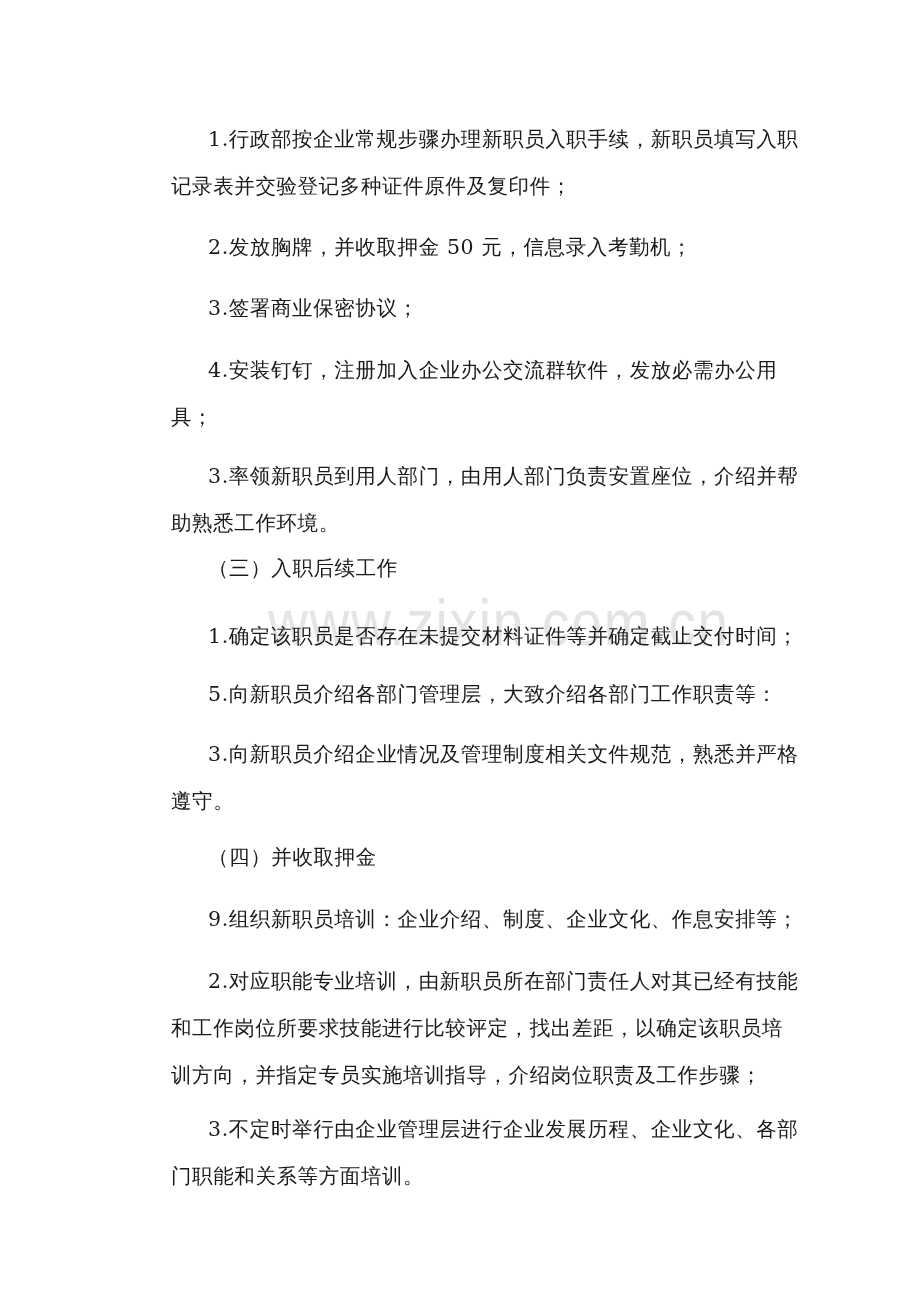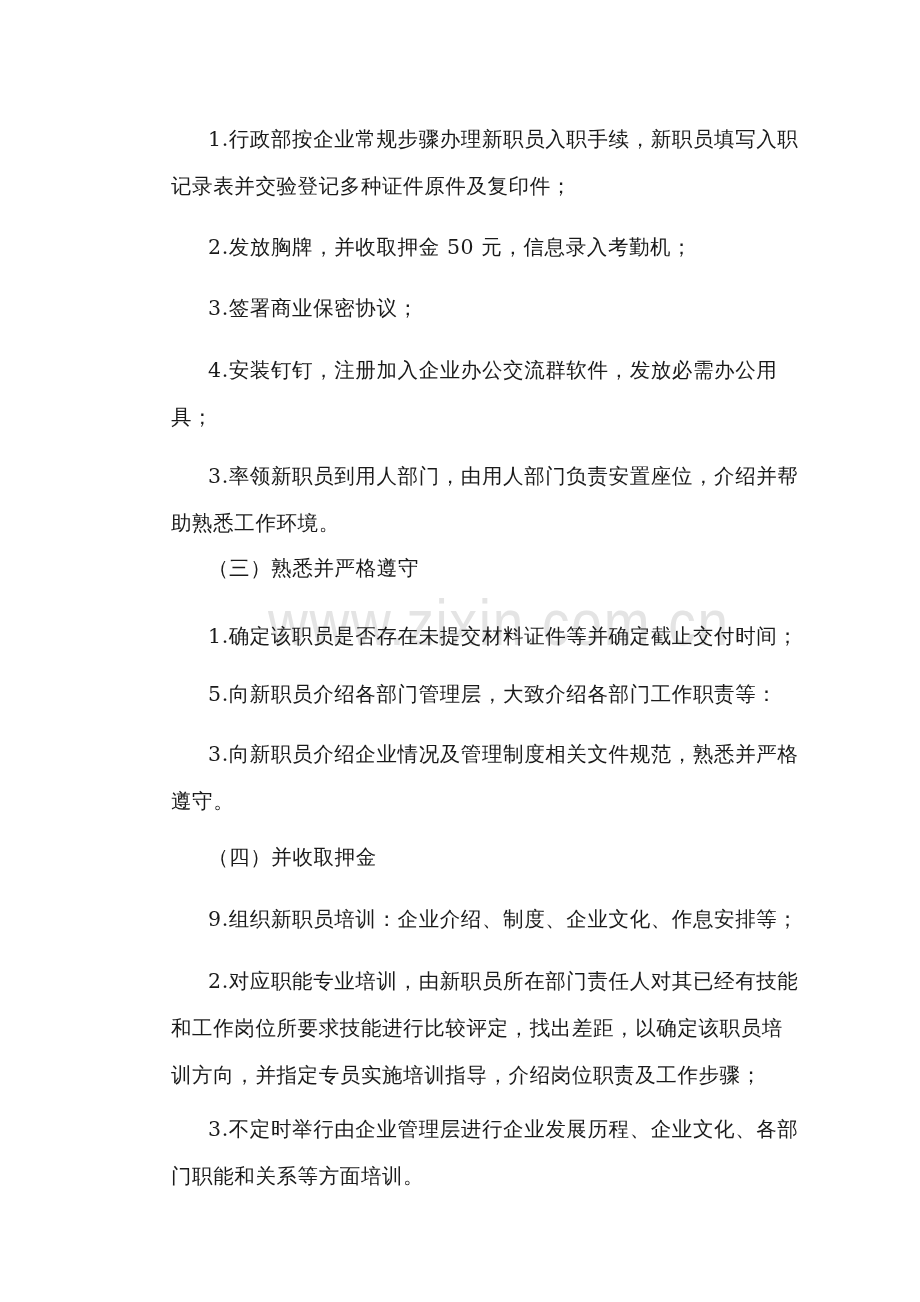--- a/index.html
+++ b/index.html
@@ -23,21 +23,21 @@
 <body>
 
 <div class="watermark">www.zixin.com.cn</div>
 
 <div class="page">
   <p class="para" style="top:100px"><span class="indent"></span><span>1.行政部按企业常规步骤办理新职员入职手续，新职员填写入职记录表并交验登记多种证件原件及复印件；</span></p>
   <p class="para" style="top:208px"><span class="indent"></span><span>2.发放胸牌，并收取押金 50 元，信息录入考勤机；</span></p>
   <p class="para" style="top:269px"><span class="indent"></span><span>3.签署商业保密协议；</span></p>
   <p class="para" style="top:331px"><span class="indent"></span><span>4.安装钉钉，注册加入企业办公交流群软件，发放必需办公用具；</span></p>
   <p class="para" style="top:437px"><span class="indent"></span><span>3.率领新职员到用人部门，由用人部门负责安置座位，介绍并帮助熟悉工作环境。</span></p>
-  <p class="para" style="top:529px"><span class="indent"></span><span>（三）熟悉并严格遵守</span></p>
+  <p class="para" style="top:529px"><span class="indent"></span><span>（三）入职后续工作</span></p>
   <p class="para" style="top:597px"><span class="indent"></span><span>1.确定该职员是否存在未提交材料证件等并确定截止交付时间；</span></p>
   <p class="para" style="top:655px"><span class="indent"></span><span>5.向新职员介绍各部门管理层，大致介绍各部门工作职责等：</span></p>
   <p class="para" style="top:715px"><span class="indent"></span><span>3.向新职员介绍企业情况及管理制度相关文件规范，熟悉并严格遵守。</span></p>
   <p class="para" style="top:818px"><span class="indent"></span><span>（四）并收取押金</span></p>
   <p class="para" style="top:880px"><span class="indent"></span><span>9.组织新职员培训：企业介绍、制度、企业文化、作息安排等；</span></p>
   <p class="para" style="top:942px"><span class="indent"></span><span>2.对应职能专业培训，由新职员所在部门责任人对其已经有技能和工作岗位所要求技能进行比较评定，找出差距，以确定该职员培训方向，并指定专员实施培训指导，介绍岗位职责及工作步骤；</span></p>
   <p class="para" style="top:1090px"><span class="indent"></span><span>3.不定时举行由企业管理层进行企业发展历程、企业文化、各部门职能和关系等方面培训。</span></p>
 </div>
 
 </body></html>

